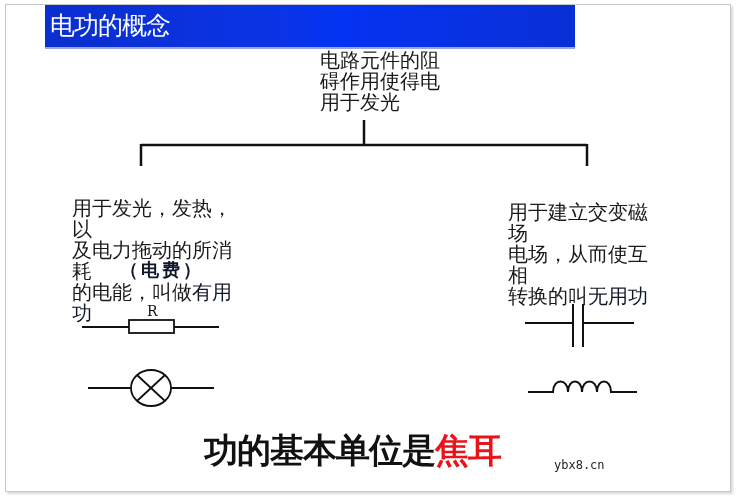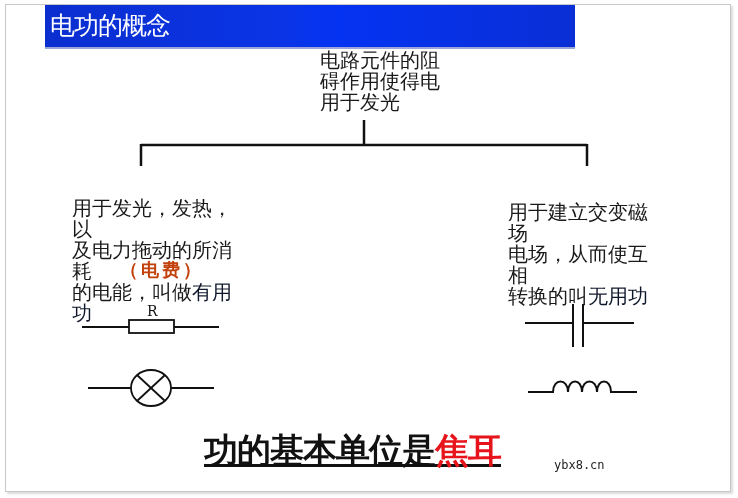--- a/index.html
+++ b/index.html
@@ -11,24 +11,24 @@
                  background: linear-gradient(to right, #0a2ecf 0%, #0a34e6 45%, #0433f2 55%, #0a2fd6 100%);
                  border-bottom: 2px solid #9aa6d8; }
     .title-text { position: absolute; left: 5px; top: 4px; color: #ffffff; font-size: 25px;
                   line-height: 34px; letter-spacing: -1px; }
     .text-block { position: absolute; color: #1a1a1a; font-size: 20px; line-height: 21px; }
     .red { color: #0f172a; }
     .root-text { left: 320px; top: 50px; width: 120px; }
     .left-text { left: 72px; top: 185px; width: 170px; margin-top: 13px; }
     .right-text { left: 508px; top: 190px; width: 150px; margin-top: 12px; }
     .fee { position: absolute; left: 120px; top: 258px; font-size: 18px; font-weight: bold;
-           color: #c2410c; letter-spacing: 3px; }
+           color: #0f172a; letter-spacing: 3px; }
     svg.diagram { position: absolute; left: 0; top: 0; }
     .conclusion { position: absolute; left: 204px; top: 428px; font-size: 34px; font-weight: bold;
-                  color: #111; letter-spacing: -1px; line-height: 44px; text-decoration: underline; }
+                  color: #111; letter-spacing: -1px; line-height: 44px; }
     .conclusion .red { color: #e8141b; }
     .watermark { position: absolute; left: 554px; top: 458px; font-family: "DejaVu Sans Mono", "Liberation Mono", monospace;
                  font-size: 12px; color: #222; text-align: center; }
   </style>
 </head>
 <body>
 
 <div class="frame"></div>
 
 <div class="title-bar">

